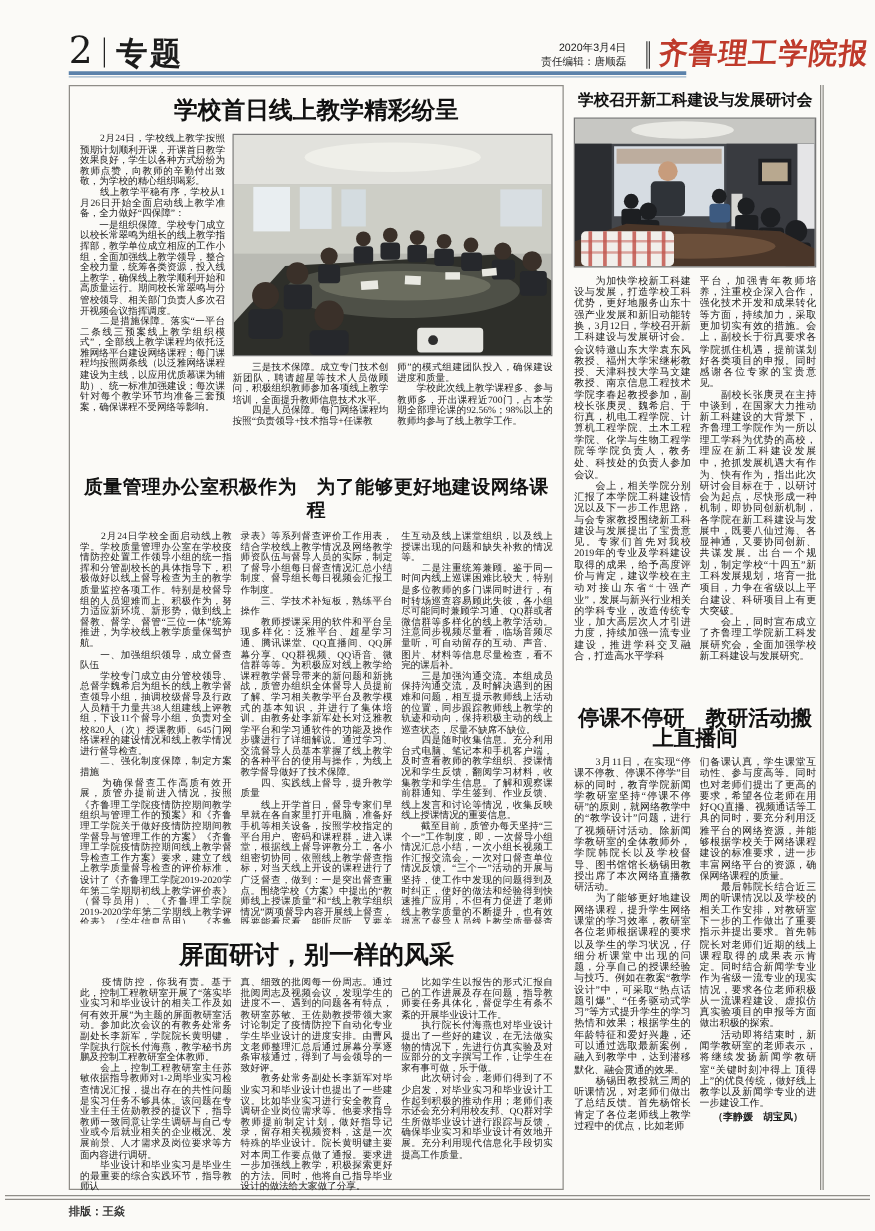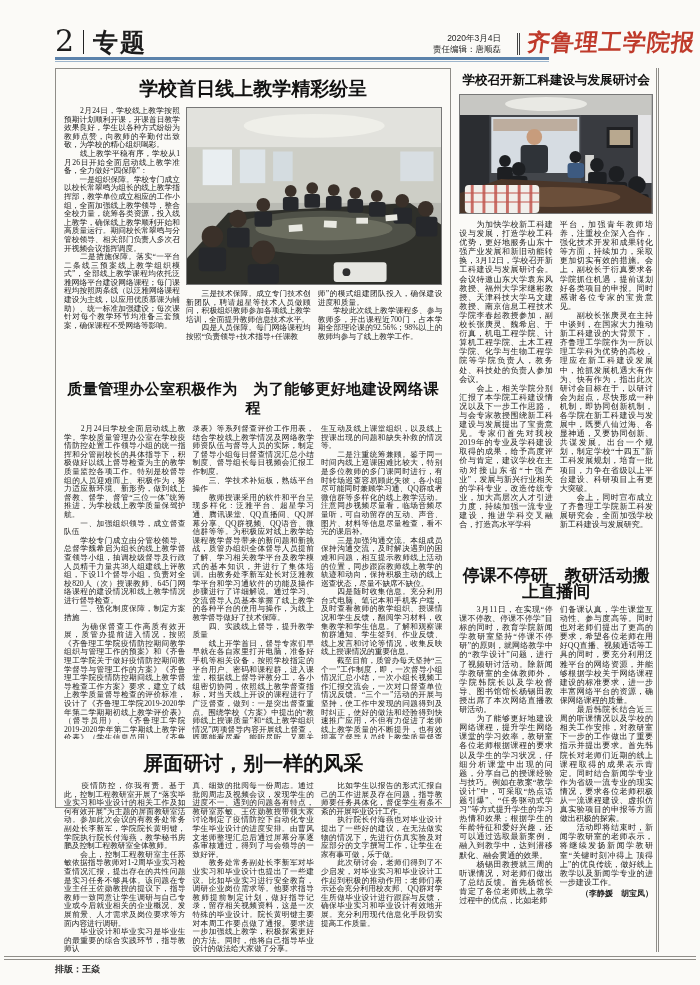--- a/index.html
+++ b/index.html
@@ -12,21 +12,21 @@
   .section-name{font-family:"DejaVu Sans",sans-serif;font-weight:700;font-size:25px;line-height:27px;letter-spacing:2px;}
   .hdr-spacer{flex:1;}
   .date-block{text-align:right;font-family:"Liberation Sans",sans-serif;font-size:8.5px;line-height:11px;
               color:#222;padding-right:16px;border-right:3px double #444;margin-right:7px;margin-bottom:1px;}
   .masthead{font-family:"Liberation Serif",serif;font-weight:700;font-size:23px;line-height:26px;color:#bf3a2b;
             transform:skewX(-7deg);letter-spacing:1px;margin-bottom:0px;white-space:nowrap;}
   .blue-rule{position:absolute;top:57px;left:55px;width:494px;height:3px;background:#5b82ab;}
   .blue-rule-thin{position:absolute;top:61px;left:55px;width:494px;height:1px;background:#9db5cc;}
   
   .main{position:absolute;top:68px;left:55px;width:604px;height:884px;display:flex;}
-  .left-box{box-sizing:border-box;width:399px;height:740px;border:1px solid #8f8d88;padding:6px 8px;}
+  .left-box{box-sizing:border-box;width:399px;height:884px;border:1px solid #8f8d88;padding:6px 8px;}
   .right-col{box-sizing:border-box;width:205px;height:884px;margin-left:4px;padding:2px 3px 0 4px;
              border-right:3px double #8f8d88;}
   
   .atitle{font-family:"DejaVu Sans",sans-serif;font-weight:700;text-align:center;color:#111;}
   .a1-title{font-size:19px;line-height:23px;margin:2px 0 7px 0;}
   .a2-title{font-size:15px;line-height:19px;letter-spacing:.5px;margin:13px 0 7px 0;}
   .a3-title{font-size:20px;line-height:24px;margin:12px 0 7px 0;}
   .a4-title{font-size:12.5px;line-height:16px;margin:2px 0 6px 0;}
   .a5-title{font-size:17px;line-height:16px;margin:11px 0 6px 0;}
   .coltext{font-size:7.7px;line-height:8.6px;text-align:justify;white-space:pre-wrap;overflow:hidden;color:#1a1a1a;}
@@ -35,25 +35,25 @@
   .a1-right{flex:1;display:flex;flex-direction:column;}
   .a1-photo{height:178px;flex:none;margin-bottom:5px;border:1px solid #777;box-sizing:border-box;}
   .a1-cols{display:flex;gap:7px;flex:1;overflow:hidden;}
   .a1-cols .coltext{flex:1;}
   .a2-body{display:flex;gap:7px;height:314px;overflow:hidden;}
   .a2-body .coltext{flex:1;}
   .a3-body{display:flex;gap:7px;height:178px;overflow:hidden;}
   .a3-body .coltext{flex:1;}
   .rt-coltext{font-size:8px;line-height:9.1px;}
   .a4-photo{height:120px;margin-bottom:6px;border:1px solid #777;box-sizing:border-box;}
-  .a4-body{display:flex;gap:7px;height:336px;overflow:hidden;justify-content:flex-end;}
+  .a4-body{display:flex;gap:7px;height:336px;overflow:hidden;}
   .a4-body .coltext{flex:1;}
   .a5-body{display:flex;gap:7px;height:332px;overflow:hidden;}
   .a5-col{flex:1;display:flex;flex-direction:column;}
-  .byline{font-size:8px;line-height:10px;text-align:right;font-weight:700;margin-top:2px;}
+  .byline{font-size:8px;line-height:10px;text-align:center;font-weight:700;margin-top:2px;}
   svg{display:block;width:100%;height:100%;}
   
   .footer-rule{position:absolute;top:956px;left:4px;width:692px;height:2px;
                border-top:1px solid #8f8d88;border-bottom:1px solid #8f8d88;}
   .typeset{position:absolute;top:963px;left:55px;font-family:"DejaVu Sans",sans-serif;
            font-size:9px;font-weight:700;color:#333;}
 </style>
 </head>
 <body>
 

